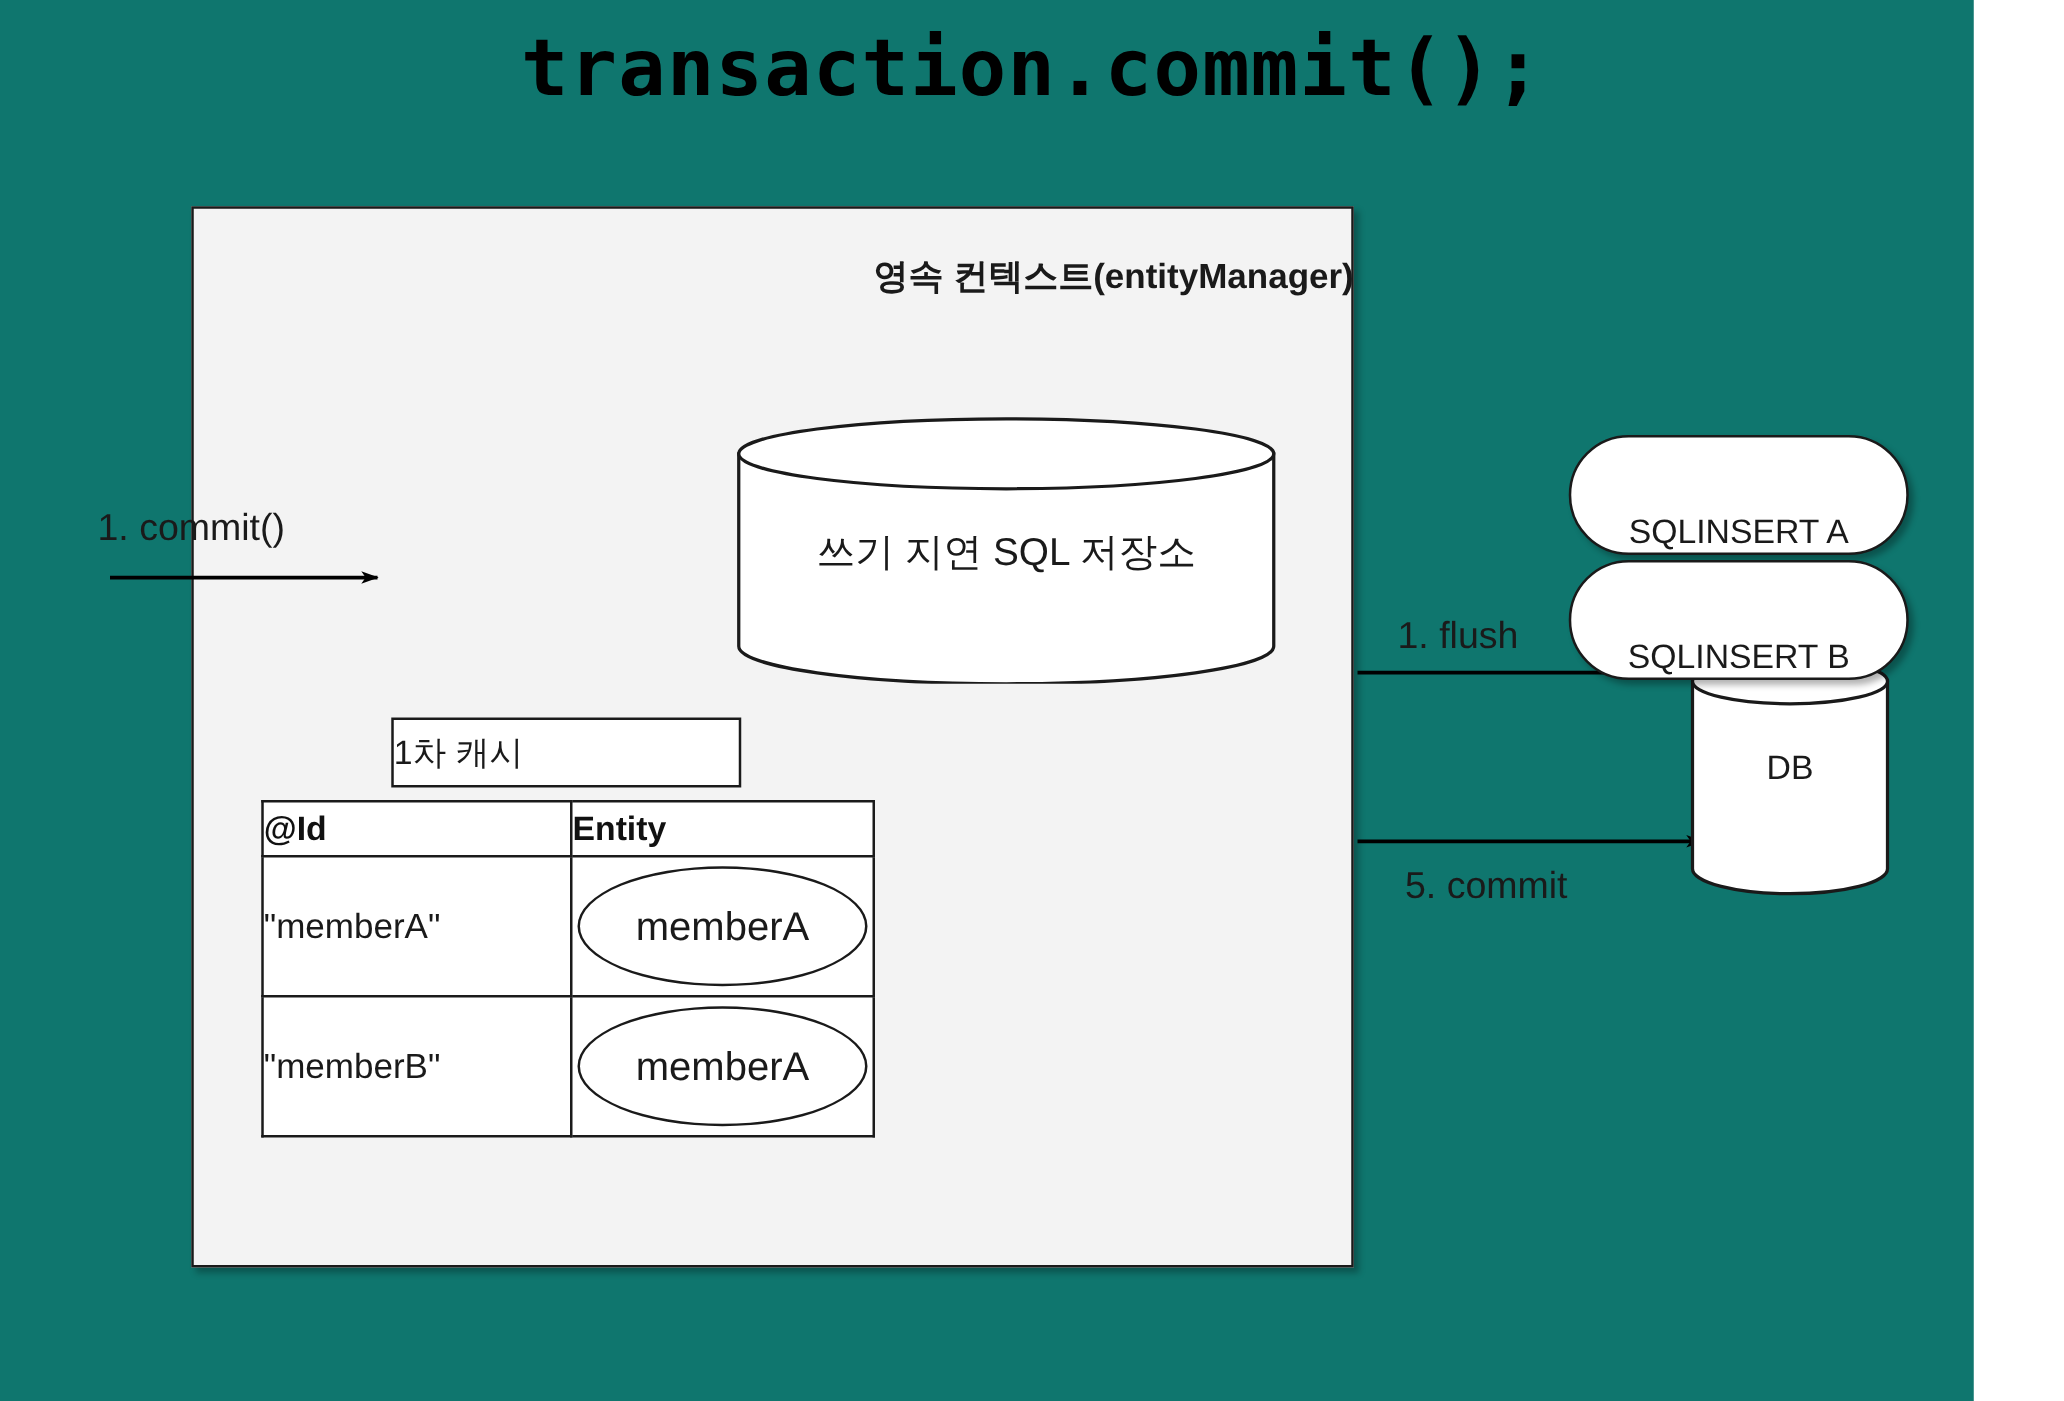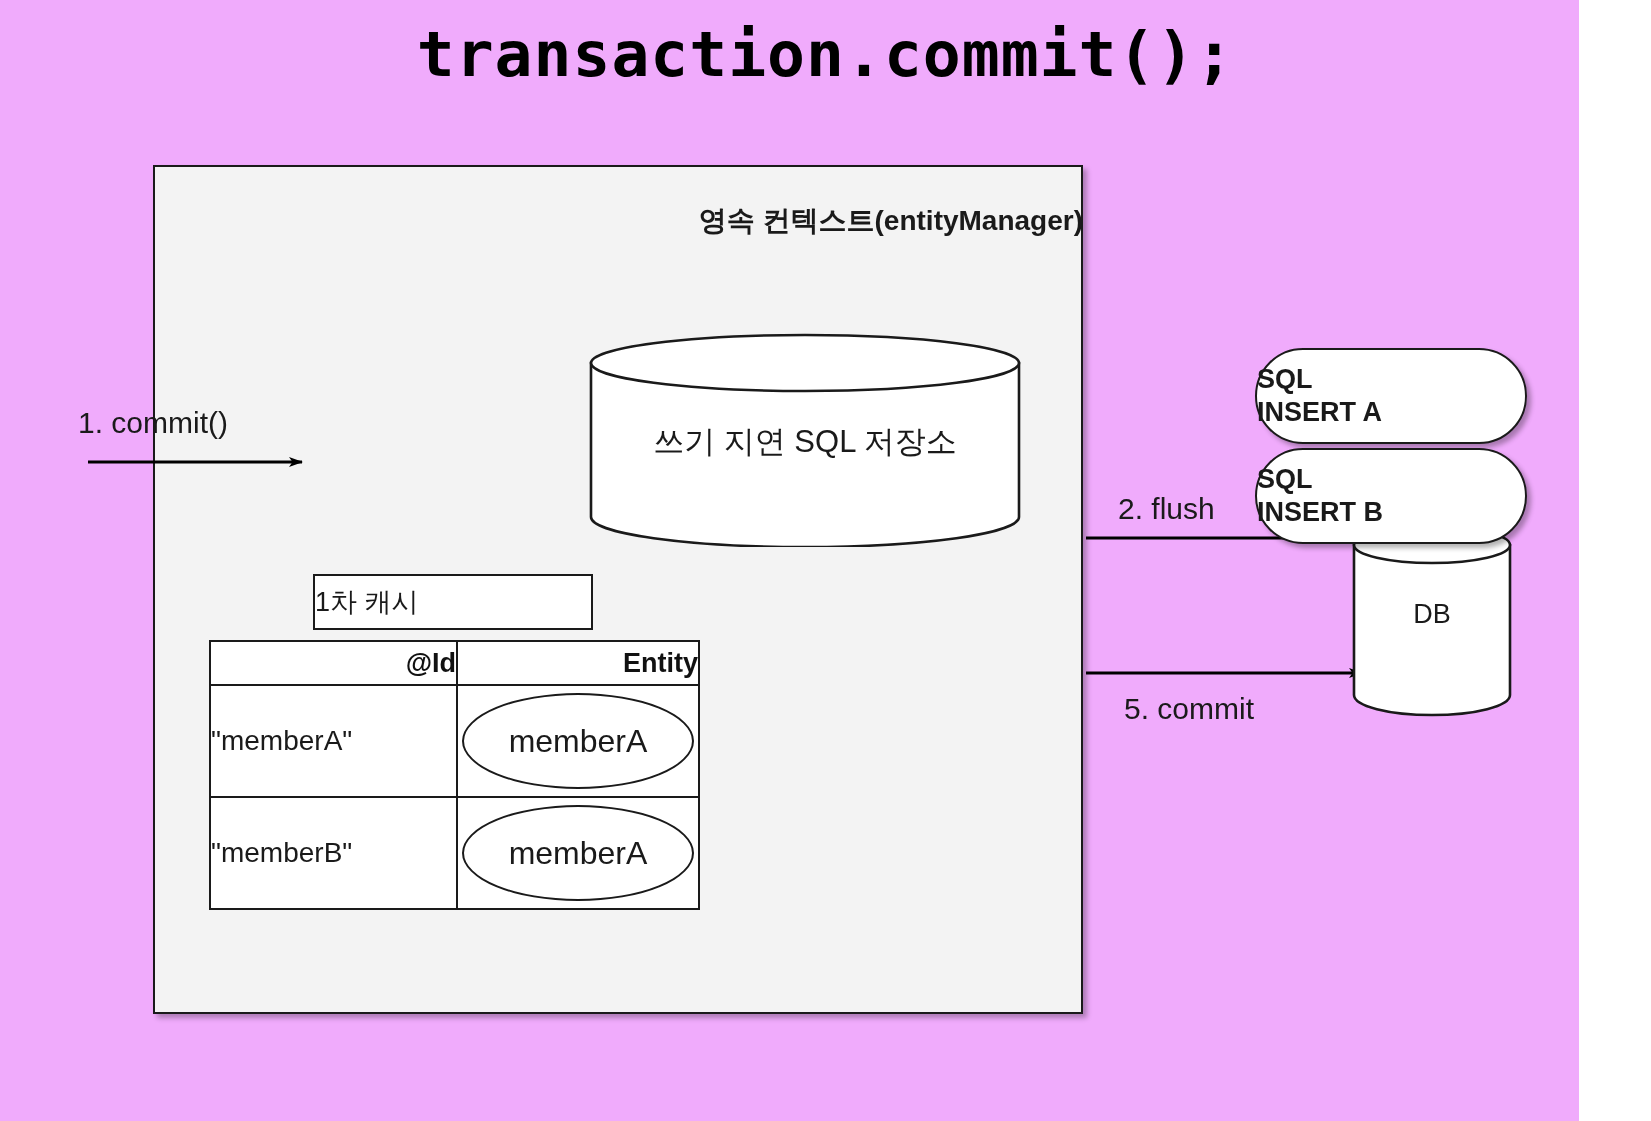--- a/index.html
+++ b/index.html
@@ -8,21 +8,21 @@
     background: #ffffff;
   }
   body {
     font-family: "Liberation Sans", sans-serif;
     -webkit-font-smoothing: antialiased;
   }
   #canvas {
     position: relative;
     width: 1579px;
     height: 1121px;
-    background: #f0abfc;
+    background: #0f766e;
     overflow: hidden;
   }
 
   
   .title {
     position: absolute;
     left: 0;
     top: 18px;
     width: 1651px;
     text-align: center;
@@ -107,21 +107,21 @@
   .cache-table td {
     border: 2px solid #1a1a1a;
     padding: 0;
     background: #ffffff;
   }
   .cache-table th {
     height: 42px;
     font-size: 27px;
     font-weight: bold;
     color: #111111;
-    text-align: right;
+    text-align: left;
   }
   .cache-table td {
     height: 110px;
     vertical-align: middle;
   }
   .cell-id {
     font-size: 28px;
     color: #1a1a1a;
     padding-left: 16px;
     text-align: left;
@@ -165,28 +165,27 @@
 
   
   .sqlbox {
     position: absolute;
     background: #ffffff;
     border: 2.5px solid #1a1a1a;
     border-radius: 48px;
     box-shadow: 4px 4px 5px rgba(0,0,0,0.30);
     box-sizing: border-box;
     display: flex;
-    flex-direction: column;
-    align-items: flex-start;
+    flex-direction: row;
+    align-items: flex-end;
     justify-content: center;
     font-size: 27px;
     line-height: 1.24;
     color: #1a1a1a;
     text-align: center;
-    font-weight: bold;
   }
   .sqlbox-a { left: 1255px; top: 348px; width: 272px; height: 96px; }
   .sqlbox-b { left: 1255px; top: 448px; width: 272px; height: 96px; }
 
   
   .dbcyl {
     position: absolute;
     left: 1352px;
     top: 527px;
     width: 160px;
@@ -256,21 +255,21 @@
     </defs>
 
     <line x1="88" y1="462" x2="302" y2="462" stroke="#000000" stroke-width="3" marker-end="url(#ah)"></line>
 
     <line x1="1086" y1="538" x2="1362" y2="538" stroke="#000000" stroke-width="3" marker-end="url(#ah)"></line>
 
     <line x1="1086" y1="673" x2="1362" y2="673" stroke="#000000" stroke-width="3" marker-end="url(#ah)"></line>
   </svg>
 
   <div class="lbl lbl-commit1">1. commit()</div>
-  <div class="lbl lbl-flush">2. flush</div>
+  <div class="lbl lbl-flush">1. flush</div>
   <div class="lbl lbl-commit3">5. commit</div>
 
   <div class="dbcyl">
     <svg width="160" height="190" viewBox="0 0 160 190">
       <path d="M2,18 L2,168 A78,20 0 0 0 158,168 L158,18 Z" fill="#ffffff" stroke="#1a1a1a" stroke-width="2.6"></path>
       <ellipse cx="80" cy="18" rx="78" ry="18" fill="#ffffff" stroke="#1a1a1a" stroke-width="2.6"></ellipse>
     </svg>
     <div class="db-label">DB</div>
   </div>
 

